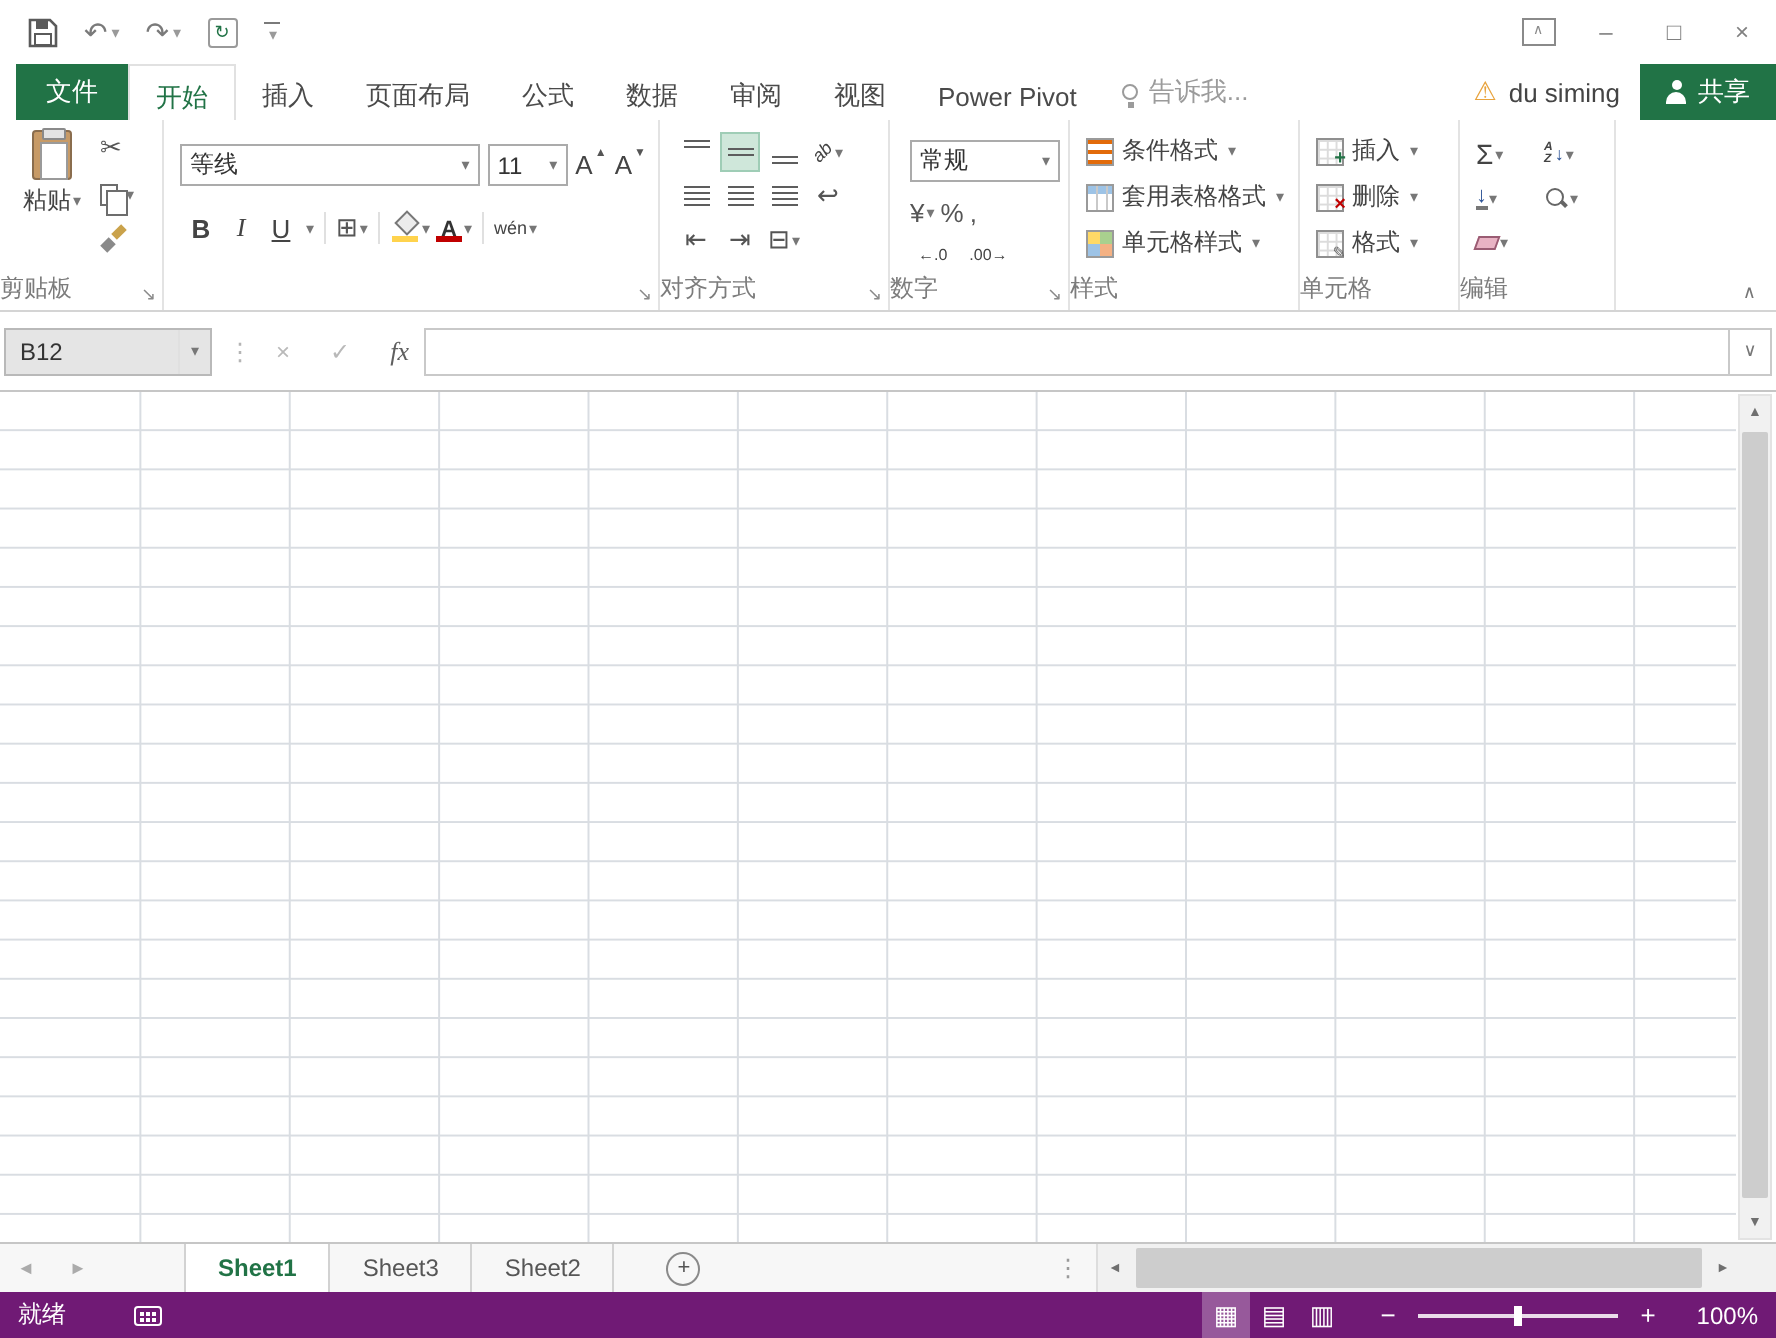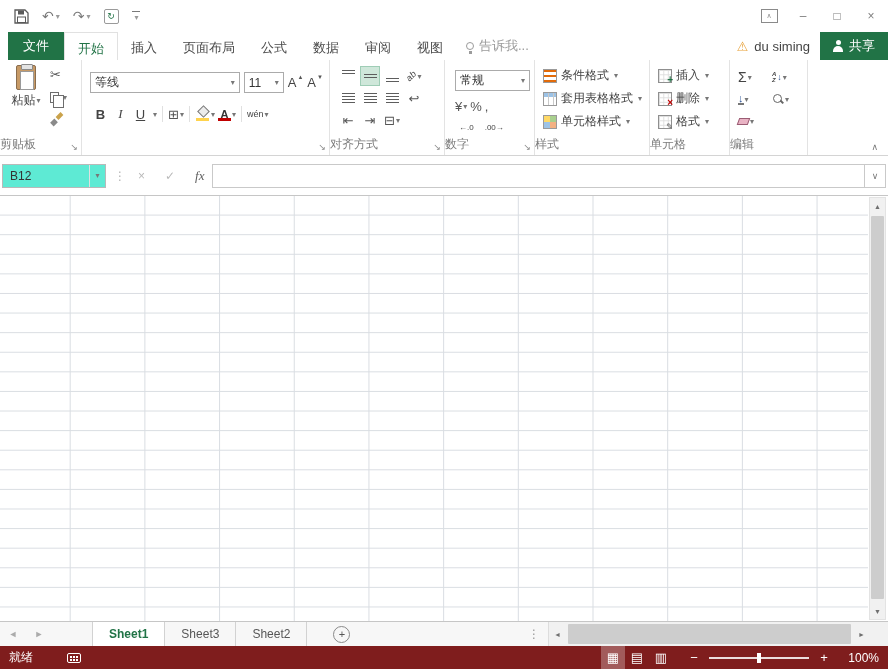--- a/index.html
+++ b/index.html
@@ -117,21 +117,21 @@
   .dn-sm{font-size:9px;color:#2f5597;margin-left:1px}
   .fill-ico{font-size:11px;color:#2f5597;border-bottom:2px solid #777;line-height:10px}
   .find-ico{position:relative;width:12px;height:12px}
   .find-ico::before{content:"";position:absolute;left:1px;top:1px;width:7px;height:7px;border:1.5px solid #666;border-radius:50%}
   .find-ico::after{content:"";position:absolute;left:8px;top:8px;width:4px;height:1.5px;background:#666;transform:rotate(45deg)}
   .eraser{width:11px;height:7px;background:#e9b3c4;border:1px solid #9a5c73;transform:skewX(-20deg)}
   .collapse-ribbon{position:absolute;right:10px;bottom:3px;font-size:9px;color:#777}
 
   
   .formulabar{position:absolute;top:156px;left:0;right:0;height:40px;background:#fff;border-bottom:1px solid #c6c6c6;display:flex;align-items:center;padding:0 2px}
-  .namebox{width:104px;height:24px;border:1px solid #b9b9b9;background:#5eead4;display:flex;align-items:center}
+  .namebox{width:104px;height:24px;border:1px solid #b9b9b9;background:#e5e5e5;display:flex;align-items:center}
   .namebox .val{flex:1;padding-left:7px;color:#333}
   .namebox .nb-caret{width:16px;height:100%;display:flex;align-items:center;justify-content:center;border-left:1px solid #e0e0e0;font-size:8px;color:#777}
   .fb-dots{color:#b5b5b5;font-size:12px;padding:0 8px}
   .fb-btns{display:flex;align-items:center;gap:20px;padding:0 8px 0 4px}
   .fb-x,.fb-ok{color:#b9b9b9;font-size:12px}
   .fb-fx{font-family:"Liberation Serif","DejaVu Serif",serif;font-style:italic;color:#5f5f5f;font-size:13px}
   .fb-input{flex:1;height:24px;background:#fff;border:1px solid #c9c9c9;border-right:none}
   .fb-expand{width:22px;height:24px;display:flex;align-items:center;justify-content:center;border:1px solid #c9c9c9;color:#777;font-size:9px;background:#fff}
 
   
@@ -150,21 +150,21 @@
   .sheet-tab.active{background:#fff;color:#217346;font-weight:bold}
   .add-sheet{margin-left:26px;align-self:center;width:17px;height:17px;border:1px solid #8a8a8a;border-radius:50%;display:flex;align-items:center;justify-content:center;font-size:11px;color:#555;line-height:0}
   .sb-dots{margin-left:auto;align-self:center;color:#9a9a9a;font-size:12px;padding:0 8px}
   .hscroll{display:flex;align-items:stretch;width:322px;background:#f1f1f1;border-left:1px solid #ddd}
   .hs-btn{width:17px;display:flex;align-items:center;justify-content:center;font-size:7px;color:#6f6f6f}
   .hs-track{flex:1;position:relative}
   .hs-thumb{position:absolute;top:2px;left:2px;right:2px;bottom:2px;background:#cdcdcd;border-radius:1px}
   .sb-corner{width:18px;background:#f1f1f1}
 
   
-  .statusbar{position:absolute;top:646px;left:0;right:0;height:23px;background:#7f1d1d;color:#fff;display:flex;align-items:center;padding:0 9px;font-size:12px}
+  .statusbar{position:absolute;top:646px;left:0;right:0;height:23px;background:#701a75;color:#fff;display:flex;align-items:center;padding:0 9px;font-size:12px}
   .kbd-ico{position:relative;width:14px;height:10px;border:1px solid #fff;border-radius:2px;margin-left:34px}
   .kbd-ico::after{content:"";position:absolute;left:2px;top:2px;width:2px;height:2px;background:#fff;box-shadow:3px 0 #fff,6px 0 #fff,0 3px #fff,3px 3px #fff,6px 3px #fff}
   .sb-spacer{flex:1}
   .view-btn{width:24px;height:100%;display:flex;align-items:center;justify-content:center;font-size:13px;color:#fff}
   .view-btn.active{background:rgba(255,255,255,.28)}
   .zoom{display:flex;align-items:center;gap:8px;margin-left:14px}
   .zoom-sign{font-size:13px;width:14px;text-align:center}
   .zoom-track{position:relative;width:100px;height:2px;background:rgba(255,255,255,.85)}
   .zoom-thumb{position:absolute;left:48px;top:-4px;width:4px;height:10px;background:#fff}
   .zoom-val{width:42px;text-align:right;margin-left:6px}
@@ -213,20 +213,21 @@
 
   <div class="tabrow">
     <span class="tab tab-file">文件</span>
     <span class="tab tab-active">开始</span>
     <span class="tab">插入</span>
     <span class="tab">页面布局</span>
     <span class="tab">公式</span>
     <span class="tab">数据</span>
     <span class="tab">审阅</span>
     <span class="tab">视图</span>
+    <span class="tab">Power Pivot</span>
     <span class="tellme">
       <span class="bulb"></span>
       <span>告诉我...</span>
     </span>
     <span class="account">
       <span class="warn">⚠</span>
       <span>du siming</span>
     </span>
     <span class="share-btn">
       <span class="person"></span>

